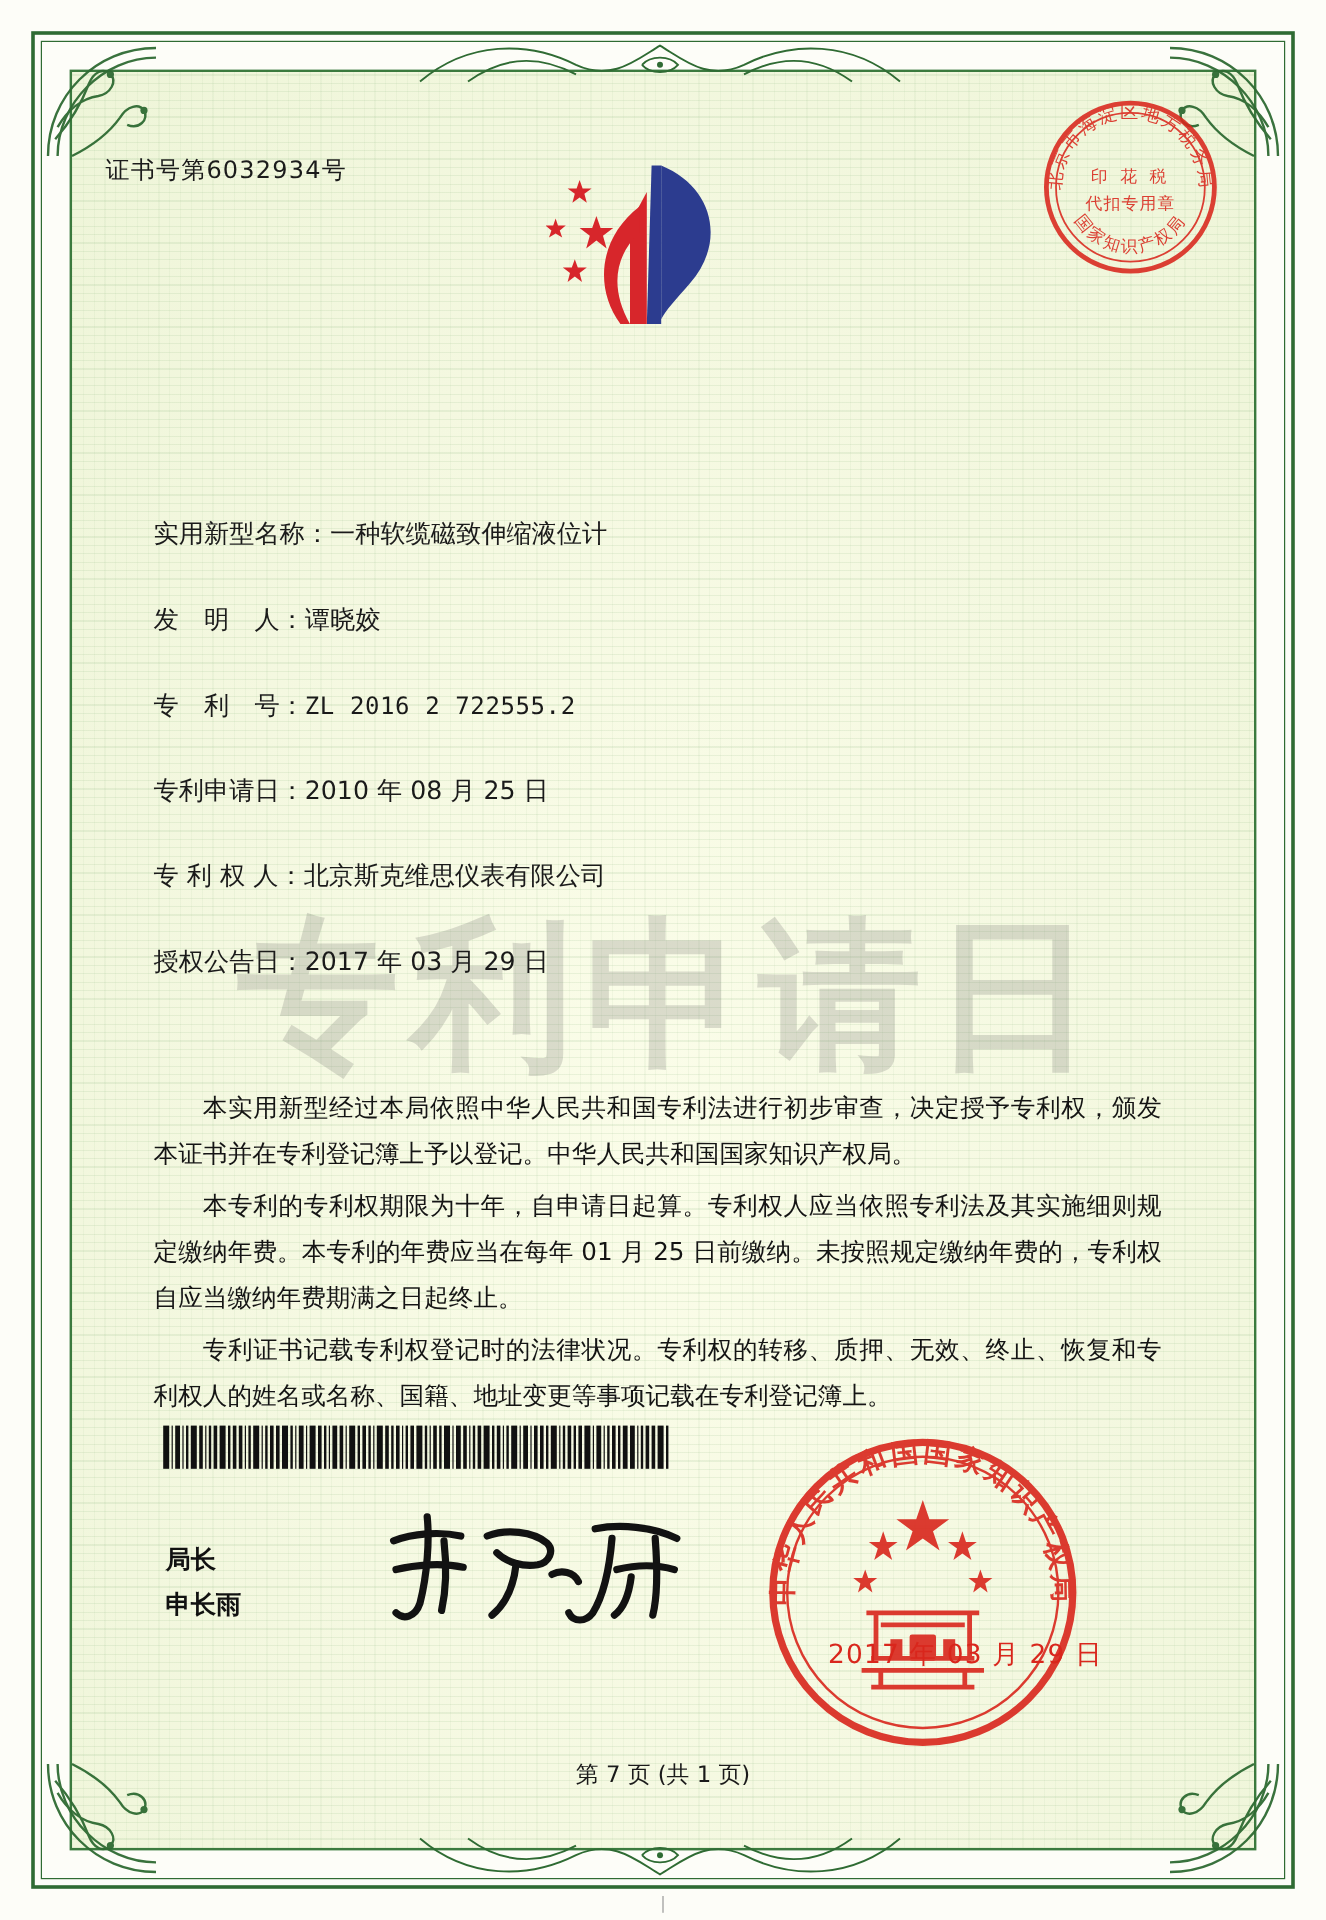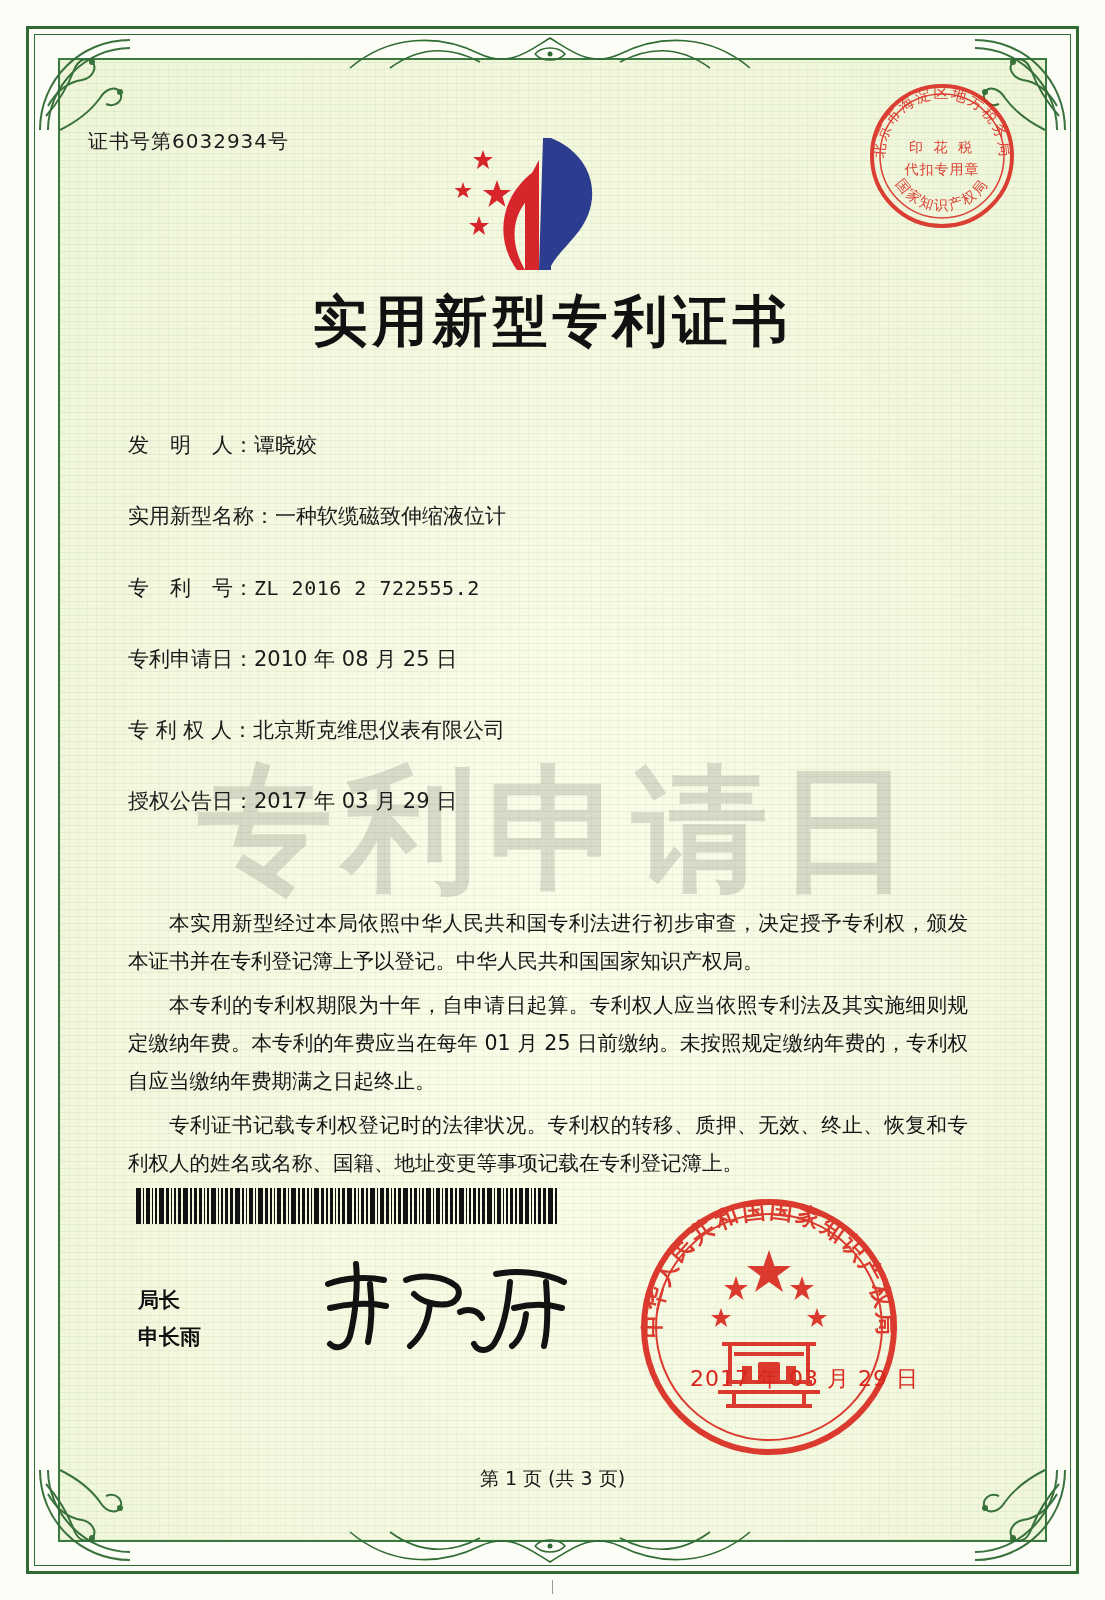--- a/index.html
+++ b/index.html
@@ -315,32 +315,31 @@
       <path d="M62 150 C40 120 44 78 78 52 L78 74 C56 94 54 122 70 150 Z" fill="#d7262b"></path>
       <g fill="#d7262b">
         <polygon points="42,60 45.5,70 56,70 47.5,76.5 50.5,87 42,80.5 33.5,87 36.5,76.5 28,70 38.5,70"></polygon>
         <polygon points="24,96 26.5,103 34,103 28,107.5 30,115 24,110.5 18,115 20,107.5 14,103 21.5,103"></polygon>
         <polygon points="28,30 30.5,37 38,37 32,41.5 34,49 28,44.5 22,49 24,41.5 18,37 25.5,37"></polygon>
         <polygon points="8,62 10,68 16.5,68 11.5,72 13.5,78 8,74.5 2.5,78 4.5,72 -0.5,68 6,68"></polygon>
       </g>
     </svg>
   </div>
 
-  <div class="main-title">实用新型专利证书</div>
 
   <div class="watermark">专利申请日</div>
 
   <div class="fields">
+    <div class="field-row">
+      <span class="field-label">实用新型名称：</span>
+      <span class="field-value">一种软缆磁致伸缩液位计</span>
+    </div>
     <div class="field-row">
       <span class="field-label">发　明　人：</span>
       <span class="field-value">谭晓姣</span>
-    </div>
-    <div class="field-row">
-      <span class="field-label">实用新型名称：</span>
-      <span class="field-value">一种软缆磁致伸缩液位计</span>
     </div>
     <div class="field-row">
       <span class="field-label">专　利　号：</span>
       <span class="field-value mono">ZL 2016 2 722555.2</span>
     </div>
     <div class="field-row">
       <span class="field-label">专利申请日：</span>
       <span class="field-value">2010 年 08 月 25 日</span>
     </div>
     <div class="field-row">
@@ -531,16 +530,16 @@
           <rect x="120" y="166" width="22" height="22" rx="2"></rect>
           <rect x="104" y="170" width="10" height="16"></rect>
           <rect x="148" y="170" width="10" height="16"></rect>
         </g>
       </g>
     </svg>
   </div>
 
   <div class="seal-date">2017 年 03 月 29 日</div>
 
-  <div class="footer">第 1 页 (共 3 页)</div>
+  <div class="footer">第 7 页 (共 1 页)</div>
   <div class="tick"></div>
 
 </div>
 
 </body></html>

